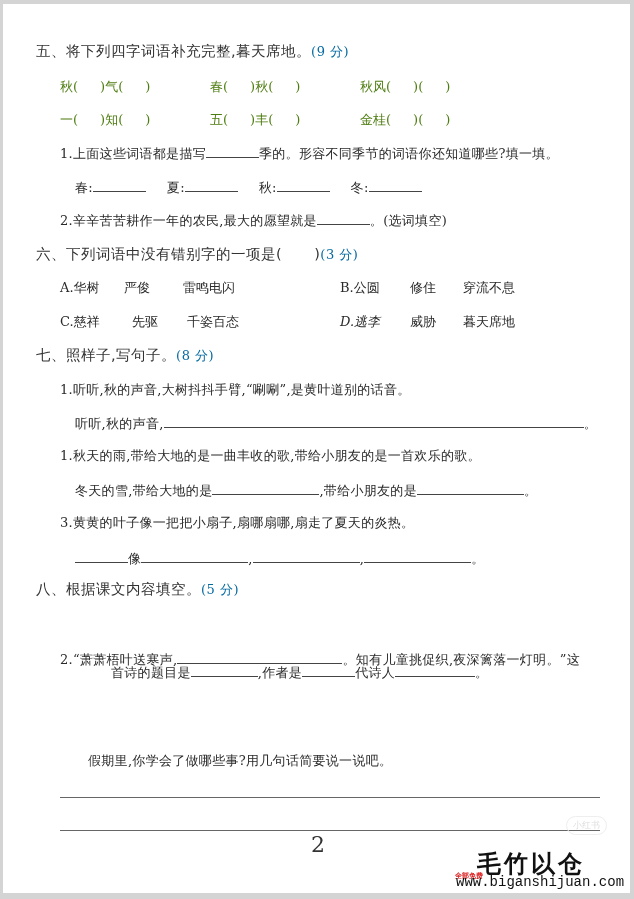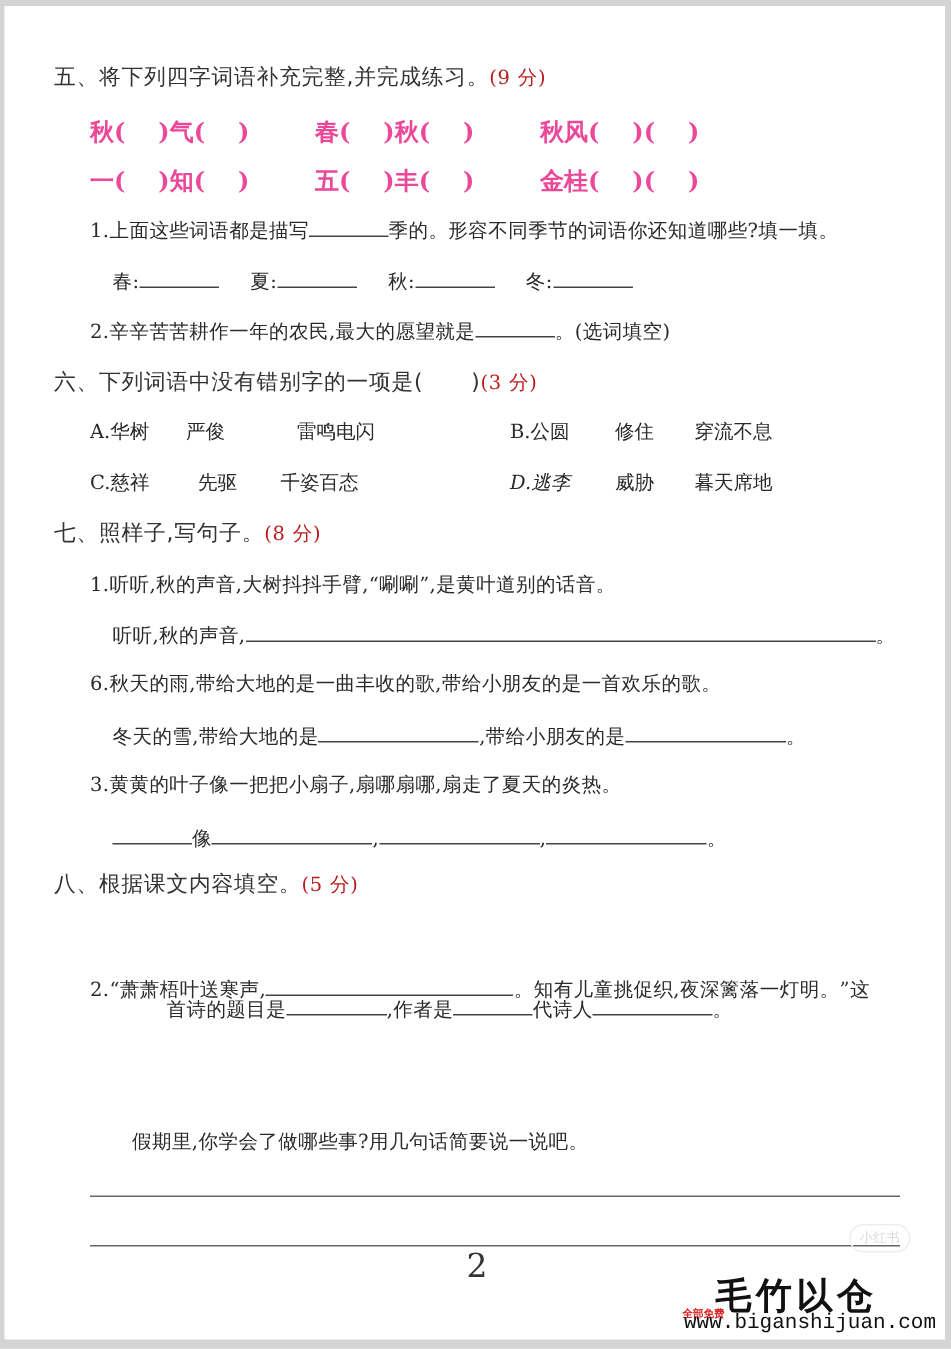--- a/index.html
+++ b/index.html
@@ -21,37 +21,37 @@
     .abs { position: absolute; white-space: nowrap; }
 
     .sec-title {
       font-family: "DejaVu Sans", "Liberation Sans", sans-serif;
       font-size: 14.5px;
       color: #333;
       letter-spacing: 0.5px;
     }
     .sec-title .score {
       font-family: "DejaVu Serif", "Liberation Serif", serif;
-      color: #b91c1c;
+      color: #0369a1;
       font-size: 13px;
     }
     .line-text {
       font-size: 13px;
       color: #2a2a2a;
       letter-spacing: 0.3px;
     }
     .blank {
       display: inline-block;
       border-bottom: 1px solid #444;
       height: 14px;
       vertical-align: baseline;
     }
     .paren-gap { display: inline-block; }
 
-    .word-row { font-size: 16px; color: #ec4899; font-weight: bold; }
+    .word-row { font-size: 13px; color: #4d7c0f; }
     .opt { font-size: 13px; color: #2a2a2a; }
 
     .rule {
       position: absolute;
       height: 1px;
       background: #666;
     }
     .page-num {
       font-family: "DejaVu Serif", "Liberation Serif", serif;
       font-size: 22px;
@@ -85,21 +85,21 @@
       padding: 2px 6px;
       font-family: "DejaVu Sans", sans-serif;
     }
   </style>
 </head>
 <body>
 
 <div class="page">
 
   <div class="abs sec-title" style="left:33px; top:38px;">
-    <span>五、将下列四字词语补充完整,并完成练习。</span><span class="score">(9 分)</span>
+    <span>五、将下列四字词语补充完整,暮天席地。</span><span class="score">(9 分)</span>
   </div>
 
   <div class="abs word-row" style="left:57px; top:74px;">
     <span>秋(</span><span class="paren-gap" style="width:22px;"></span><span>)气(</span><span class="paren-gap" style="width:22px;"></span><span>)</span>
   </div>
   <div class="abs word-row" style="left:207px; top:74px;text-align:right;">
     <span>春(</span><span class="paren-gap" style="width:22px;"></span><span>)秋(</span><span class="paren-gap" style="width:22px;"></span><span>)</span>
   </div>
   <div class="abs word-row" style="left:357px; top:74px;">
     <span>秋风(</span><span class="paren-gap" style="width:22px;"></span><span>)(</span><span class="paren-gap" style="width:22px;"></span><span>)</span>
@@ -134,21 +134,21 @@
   </div>
 
   <div class="abs sec-title" style="left:33px; top:241px;">
     <span>六、下列词语中没有错别字的一项是(</span><span class="paren-gap" style="width:32px;"></span><span>)</span><span class="score">(3 分)</span>
   </div>
 
   <div class="abs opt" style="left:57px; top:275px;">
     <span>A.</span><span>华树</span>
   </div>
   <div class="abs opt" style="left:121px; top:275px;">严俊</div>
-  <div class="abs opt" style="left:195px; top:275px;text-align:right;">雷鸣电闪</div>
+  <div class="abs opt" style="left:180px; top:275px;text-align:right;">雷鸣电闪</div>
 
   <div class="abs opt" style="left:337px; top:275px;">
     <span>B.</span><span>公圆</span>
   </div>
   <div class="abs opt" style="left:407px; top:275px;">修住</div>
   <div class="abs opt" style="left:460px; top:275px;text-align:right;">穿流不息</div>
 
   <div class="abs opt" style="left:57px; top:309px;">
     <span>C.</span><span>慈祥</span>
   </div>
@@ -164,21 +164,21 @@
   <div class="abs sec-title" style="left:33px; top:342px;">
     <span>七、照样子,写句子。</span><span class="score">(8 分)</span>
   </div>
 
   <div class="abs line-text" style="left:57px; top:377px;">1.听听,秋的声音,大树抖抖手臂,“唰唰”,是黄叶道别的话音。</div>
 
   <div class="abs line-text" style="left:72px; top:410px;">
     <span>听听,秋的声音,</span><span class="blank" style="width:420px;"></span><span>。</span>
   </div>
 
-  <div class="abs line-text" style="left:57px; top:443px;">6.秋天的雨,带给大地的是一曲丰收的歌,带给小朋友的是一首欢乐的歌。</div>
+  <div class="abs line-text" style="left:57px; top:443px;">1.秋天的雨,带给大地的是一曲丰收的歌,带给小朋友的是一首欢乐的歌。</div>
 
   <div class="abs line-text" style="left:72px; top:477px;">
     <span>冬天的雪,带给大地的是</span><span class="blank" style="width:107px;"></span><span>,带给小朋友的是</span><span class="blank" style="width:107px;"></span><span>。</span>
   </div>
 
   <div class="abs line-text" style="left:57px; top:510px;">3.黄黄的叶子像一把把小扇子,扇哪扇哪,扇走了夏天的炎热。</div>
 
   <div class="abs line-text" style="left:72px; top:545px;">
     <span class="blank" style="width:53px;"></span><span>像</span><span class="blank" style="width:107px;"></span><span>,</span><span class="blank" style="width:107px;"></span><span>,</span><span class="blank" style="width:107px;"></span><span>。</span>
   </div>

